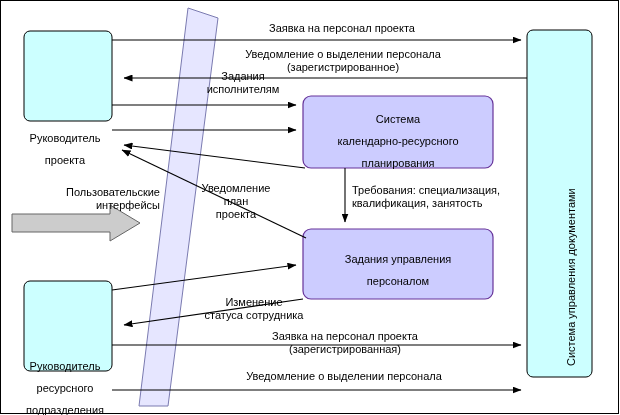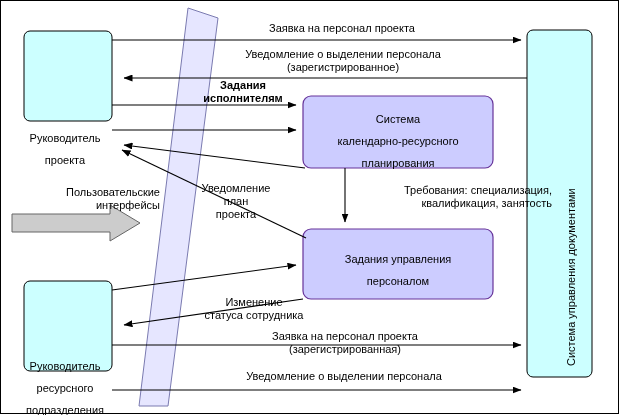--- a/index.html
+++ b/index.html
@@ -124,25 +124,25 @@
 персоналом</div>
 
   <div class="vert-label" style="left:565px; top:366px; transform: rotate(-90deg);">Система управления документами</div>
 
   <div class="lbl left" style="left:20px; top:186px; width:140px; text-align:right;">Пользовательские
 интерфейсы</div>
 
   <div class="lbl" style="left:228px; top:22px; width:228px;">Заявка на персонал проекта</div>
   <div class="lbl" style="left:218px; top:48px; width:250px;">Уведомление о выделении персонала
 (зарегистрированное)</div>
-  <div class="lbl" style="left:188px; top:79px; width:110px;font-weight:bold;">Задания
+  <div class="lbl" style="left:188px; top:70px; width:110px;">Задания
 исполнителям</div>
   <div class="lbl" style="left:190px; top:182px; width:92px;">Уведомление
 план
 проекта</div>
-  <div class="lbl" style="left:352px; top:184px; width:200px; text-align:right;">Требования: специализация,
+  <div class="lbl" style="left:352px; top:184px; width:200px; text-align:left;">Требования: специализация,
 квалификация, занятость</div>
   <div class="lbl" style="left:186px; top:296px; width:136px;">Изменение
 статуса сотрудника</div>
   <div class="lbl" style="left:222px; top:330px; width:246px;">Заявка на персонал проекта
 (зарегистрированная)</div>
   <div class="lbl" style="left:208px; top:370px; width:272px;">Уведомление о выделении персонала</div>
 </div>
 
 </body></html>

